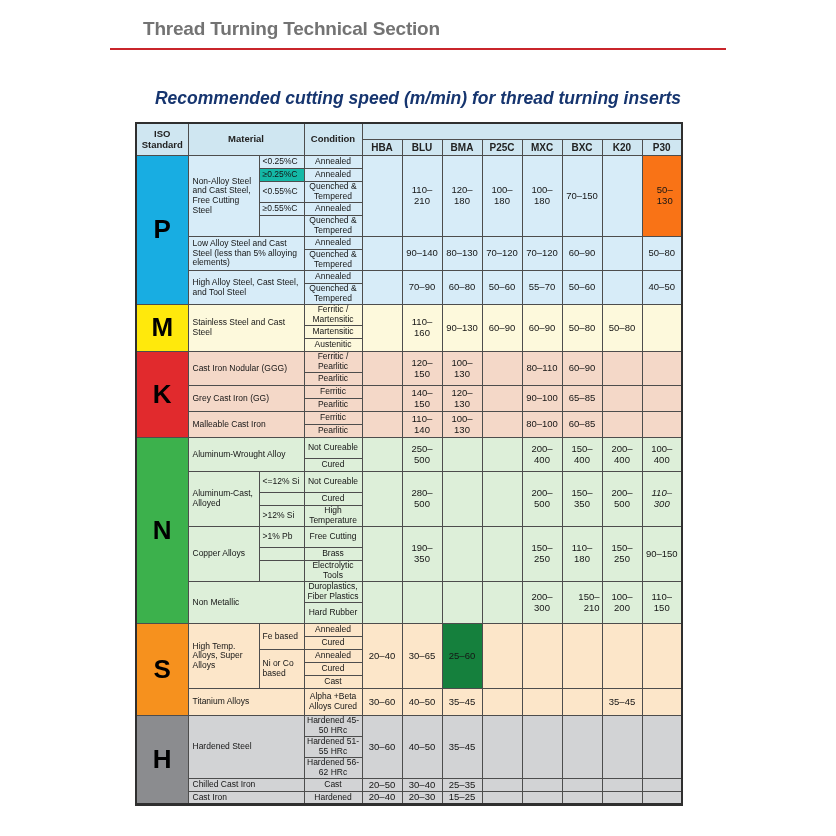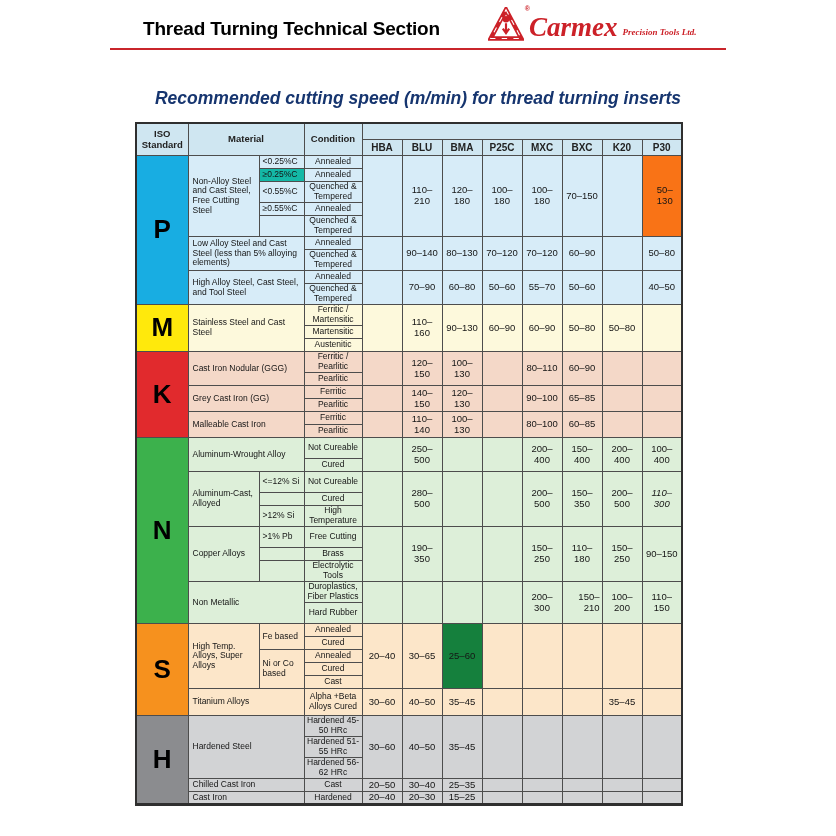--- a/index.html
+++ b/index.html
@@ -1,20 +1,20 @@
 <!DOCTYPE html>
 <html><head>
 <meta charset="utf-8">
 <title>Thread Turning Technical Section</title>
 <style>
   html,body{margin:0;padding:0;background:#ffffff;}
   .page{position:relative;width:836px;height:836px;background:#ffffff;overflow:hidden;
         font-family:"Liberation Sans",sans-serif;}
   .page-title{position:absolute;left:143px;top:18px;margin:0;font-size:19px;font-weight:bold;
-        color:#000000;letter-spacing:-0.2px;}
+        color:#737373;letter-spacing:-0.2px;}
   .logo{position:absolute;left:488px;top:8px;width:230px;height:38px;display:flex;align-items:center;}
   .logo-mark{flex:0 0 auto;margin-right:5px;position:relative;}
   .logo-reg{position:absolute;top:-2px;right:-6px;font-size:7px;color:#cc2128;font-weight:bold;}
   .brand{font-family:"Liberation Serif",serif;font-style:italic;font-weight:bold;
         font-size:27px;color:#cc2128;line-height:1;}
   .tagline{font-family:"Liberation Serif",serif;font-style:italic;font-weight:bold;
         font-size:9px;color:#cc2128;margin-left:5px;margin-top:10px;}
   .red-rule{position:absolute;left:110px;top:48px;width:616px;height:2px;background:#c9252b;}
   .subtitle{position:absolute;left:110px;top:88px;width:616px;margin:0;text-align:center;
         font-size:17.5px;font-weight:bold;font-style:italic;color:#16356f;}
@@ -30,33 +30,20 @@
   .cond{font-size:8.5px;}
   .val{font-size:9.5px;}
 </style>
 </head>
 <body>
 
 <div class="page">
 
   <h1 class="page-title">Thread Turning Technical Section</h1>
 
-  <div class="logo">
-    <span class="logo-mark">
-      <svg width="36" height="36" viewBox="0 0 40 40">
-        <path d="M20 3 L37 35 L3 35 Z" fill="none" stroke="#cc2128" stroke-width="5"></path>
-        <path d="M20 3 L37 35 L3 35 Z" fill="none" stroke="#ffffff" stroke-width="1.2" stroke-dasharray="6 7"></path>
-        <circle cx="20" cy="13.5" r="3.6" fill="#cc2128"></circle>
-        <path d="M20 18 L20 27 M16.5 24 L20 29 L23.5 24" fill="none" stroke="#cc2128" stroke-width="2.4"></path>
-      </svg>
-      <span class="logo-reg">®</span>
-    </span>
-    <span class="brand">Carmex</span>
-    <span class="tagline">Precision Tools Ltd.</span>
-  </div>
 
   <div class="red-rule"></div>
 
   <h2 class="subtitle">Recommended cutting speed (m/min) for thread turning inserts</h2>
 
   <table class="speed">
     <colgroup>
       <col style="width:52px">
         <col style="width:71px">
         <col style="width:45px">

